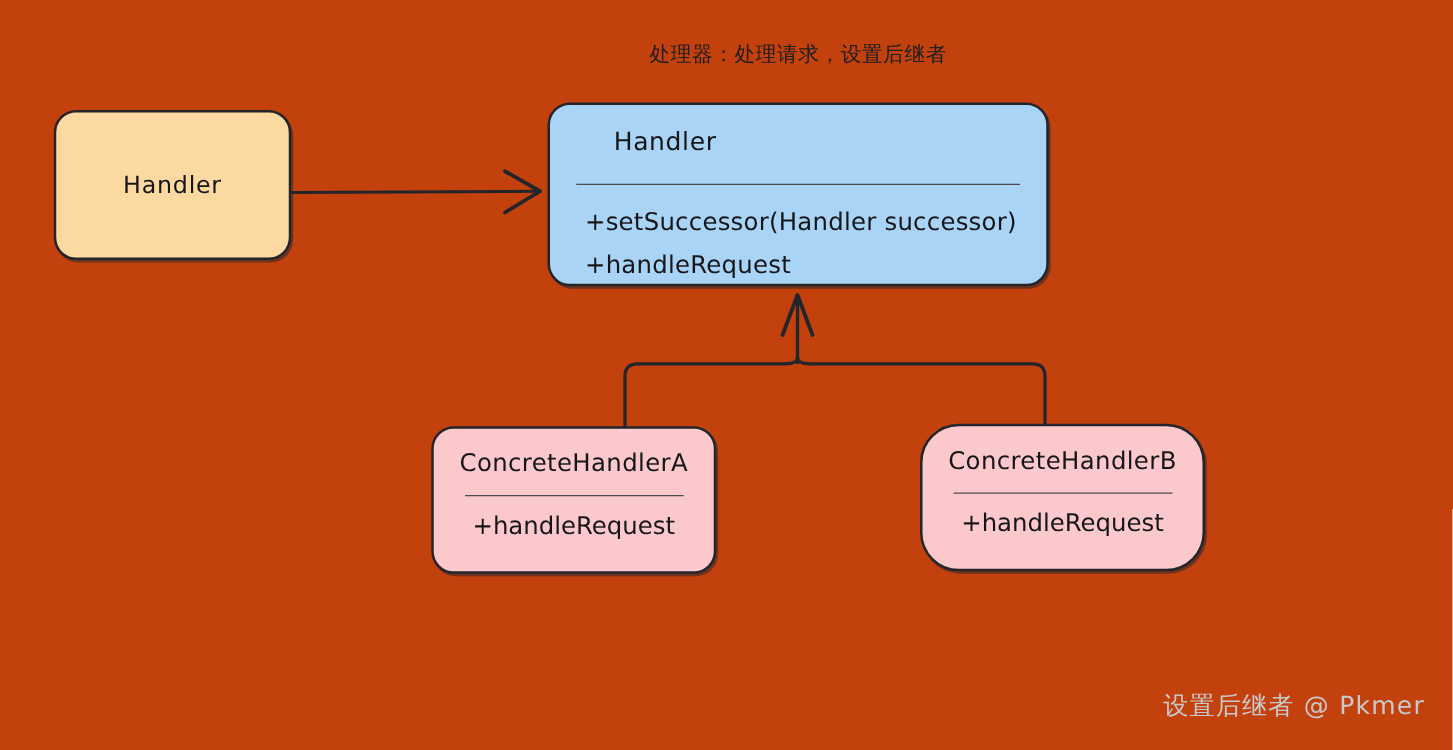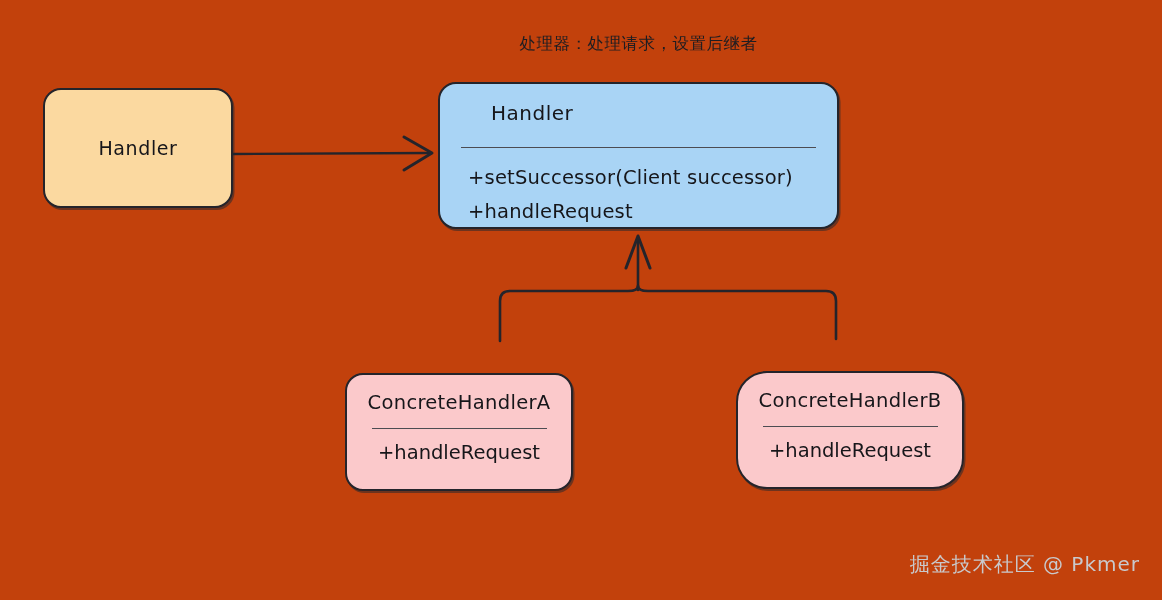--- a/index.html
+++ b/index.html
@@ -89,21 +89,20 @@
     line-height: 1.72;
     letter-spacing: 0.2px;
   }
 
   
   .concrete-node {
     width: 228px;
     height: 118px;
     background: #fbc9cb;
     padding-top: 16px;
-    margin-top: 32px;
   }
   #concrete-a-node { left: 345px; top: 341px; }
   #concrete-b-node { left: 736px; top: 339px; border-radius: 31px; }
   .concrete-node .node-title {
     font-size: 19.5px;
     letter-spacing: 0.3px;
   }
   .concrete-node .node-divider {
     width: 175px;
     margin-top: 14px;
@@ -163,32 +162,32 @@
   <div id="diagram-caption">处理器：处理请求，设置后继者</div>
 
   <div class="node" id="client-node">
     <div class="node-title">Handler</div>
   </div>
 
   <div class="node" id="handler-node">
     <div class="node-title">Handler</div>
     <div class="node-divider"></div>
     <div class="methods">
-      <div class="node-method">+setSuccessor(Client successor)</div>
+      <div class="node-method">+setSuccessor(Handler successor)</div>
       <div class="node-method">+handleRequest</div>
     </div>
   </div>
 
   <div class="node concrete-node" id="concrete-a-node">
     <div class="node-title">ConcreteHandlerA</div>
     <div class="node-divider"></div>
     <div class="node-method">+handleRequest</div>
   </div>
 
   <div class="node concrete-node" id="concrete-b-node">
     <div class="node-title">ConcreteHandlerB</div>
     <div class="node-divider"></div>
     <div class="node-method">+handleRequest</div>
   </div>
 
-  <div id="watermark">掘金技术社区 @ Pkmer</div>
+  <div id="watermark">设置后继者 @ Pkmer</div>
 
 </div>
 
 </body></html>

